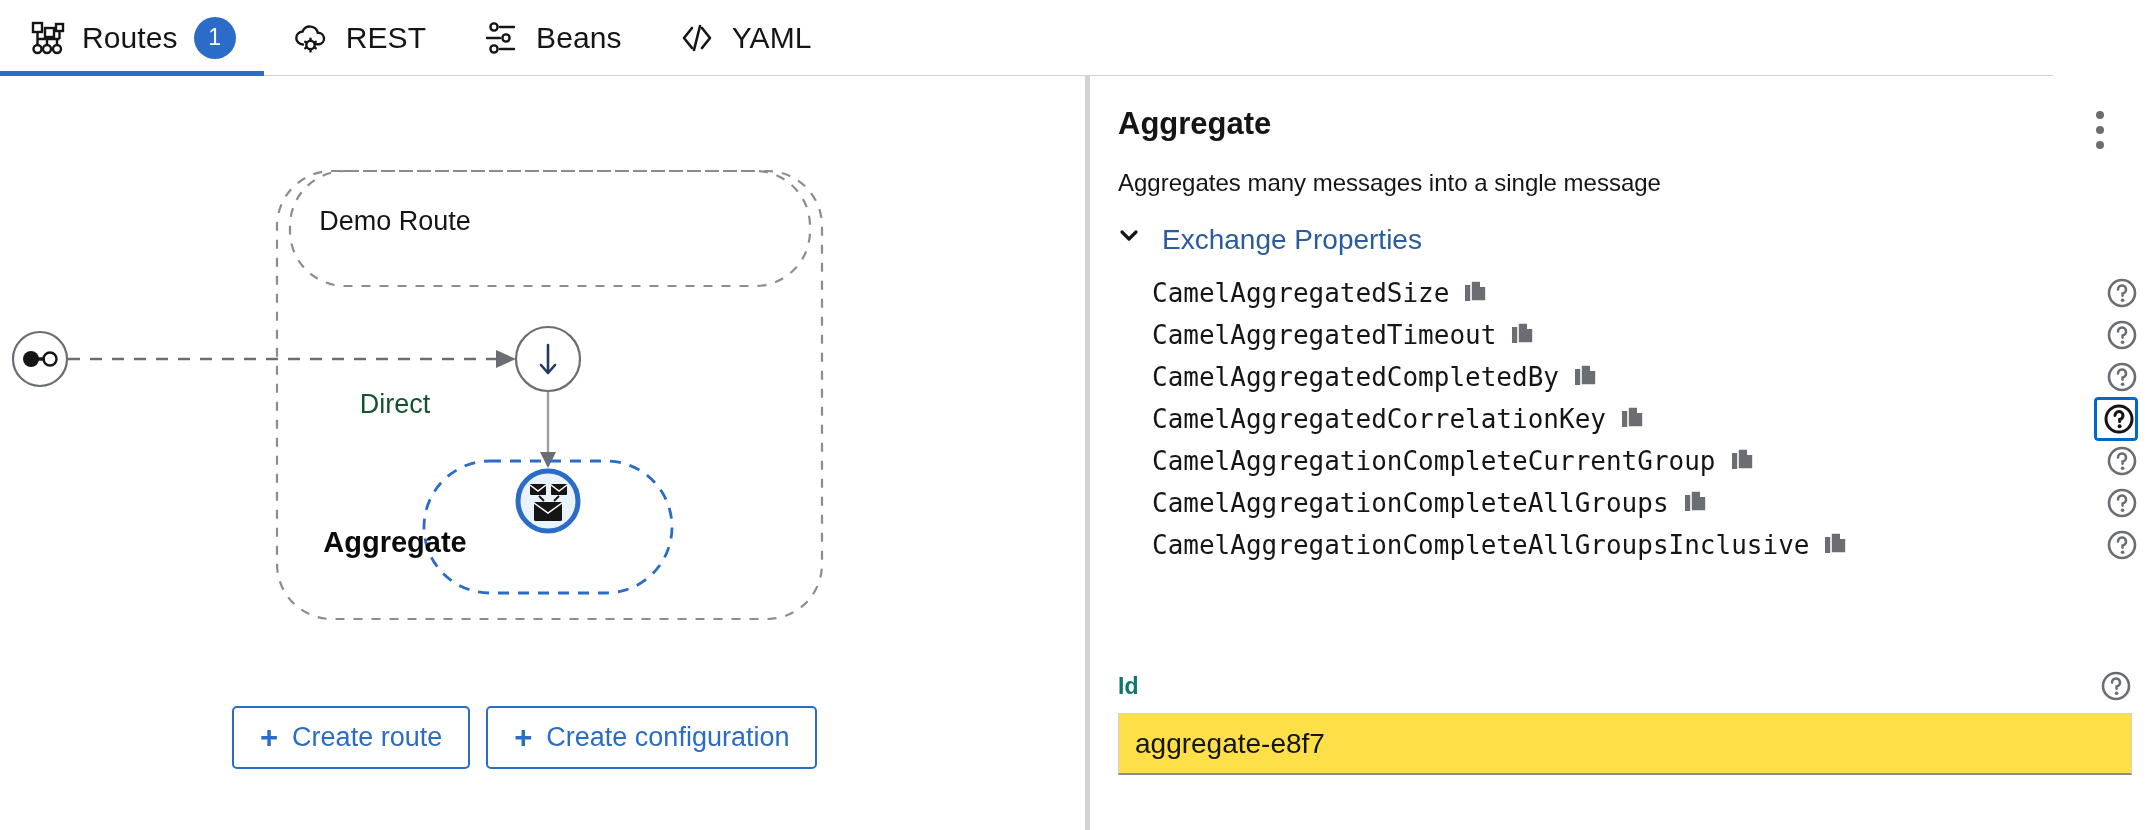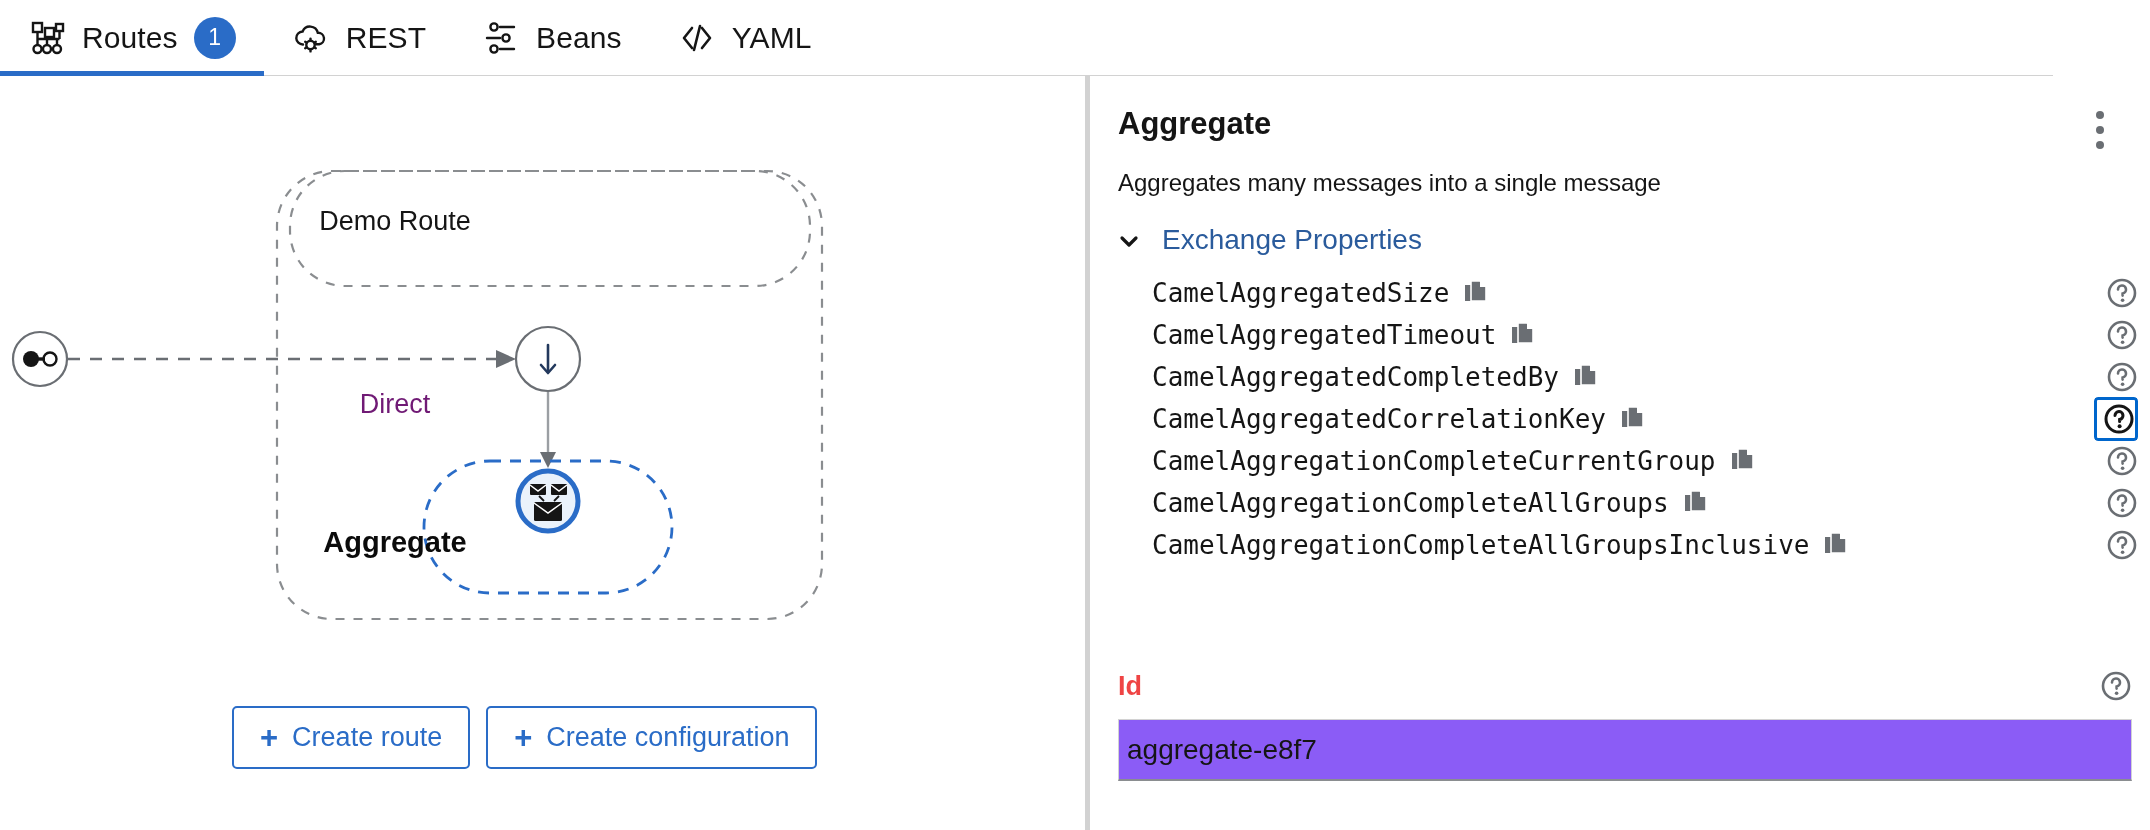--- a/index.html
+++ b/index.html
@@ -77,21 +77,21 @@
     text-align: center;
     color: #151515;
     white-space: nowrap;
   }
   .route-title {
     left: 275px; top: 130px; width: 240px;
     font-size: 27px; color: #151515;
   }
   .direct-label {
     left: 300px; top: 313px; width: 190px;
-    font-size: 27px; color: #701a75;
+    font-size: 27px; color: #14532d;
   }
   .aggregate-label {
     left: 280px; top: 450px; width: 230px;
     font-size: 29px; font-weight: bold; color: #0b0b0b;
   }
 
   .btn-row {
     position: absolute;
     left: 232px; top: 630px;
     display: flex; gap: 16px;
@@ -127,21 +127,21 @@
   }
   .kebab span { width: 8px; height: 8px; border-radius: 50%; background: #6a6e73; display:block; }
 
   .panel-desc {
     position: absolute; left: 28px; top: 93px;
     font-size: 24px; color: #151515;
   }
 
   .section-head {
     position: absolute; left: 28px; top: 148px;
-    display: flex; align-items: flex-end; gap: 22px;
+    display: flex; align-items: flex-start; gap: 22px;
     cursor: pointer;
   }
   .chev { font-size: 22px; color: #151515; line-height: 1; }
   .section-title { font-size: 28px; color: #2a5b9c; }
 
   .prop-list {
     position: absolute; left: 62px; top: 196px;
     right: 18px;
   }
   .prop-row {
@@ -182,32 +182,32 @@
 
   .field-block {
     position: absolute;
     left: 28px; right: 18px;
     top: 590px;
   }
   .field-head {
     display: flex; align-items: center; justify-content: space-between;
     height: 40px;
   }
-  .field-label { font-size: 27px; font-weight: bold; color: #ef4444; }
+  .field-label { font-size: 23px; font-weight: bold; color: #0f766e; }
   .text-input {
-    margin-top: 13px;
+    margin-top: 7px;
     width: 100%;
     height: 62px;
     border: 1px solid #d2d2d2;
     border-bottom: 2px solid #8a8d90;
-    background: #8b5cf6;
+    background: #fde047;
     font-family: "Liberation Sans", sans-serif;
     font-size: 28px;
     color: #151515;
-    padding: 0 8px;
+    padding: 0 16px;
     outline: none;
   }
 </style>
 </head>
 <body>
 
 <div class="tabbar">
 
   <div class="tab active">
     <span class="tab-icon">

